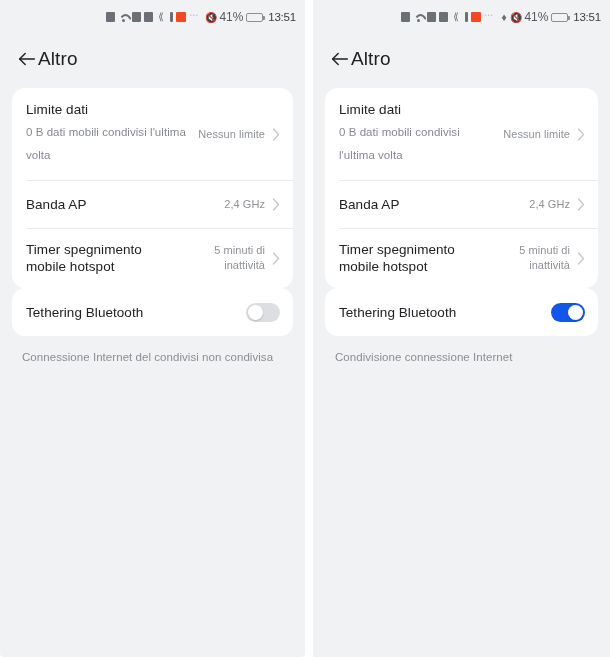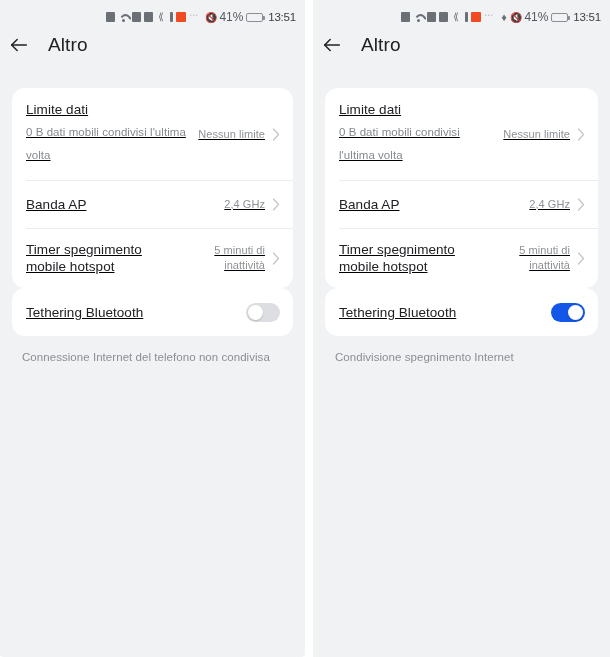--- a/index.html
+++ b/index.html
@@ -152,22 +152,22 @@
     height: 100%;
     background: #55595f;
     border-radius: 1px;
   }
   .clock { font-size: 11.5px; color: #3c4043; margin-left: 2px; letter-spacing: -0.2px; text-align: right; }
 
   
   .appbar {
     height: 50px;
     display: flex;
-    padding-left: 8px;
-    gap: 18px;
+    align-items: center;
+    padding-left: 16px;
   }
   .back-arrow {
     width: 22px;
     height: 22px;
     position: relative;
     cursor: pointer;
     flex: 0 0 auto;
   }
   .back-arrow svg { display: block; }
   .appbar-title {
@@ -175,21 +175,20 @@
     color: #202124;
     letter-spacing: 0.1px;
   }
 
   
   .card {
     background: #ffffff;
     border-radius: 13px;
     margin: 0 12px;
     overflow: hidden;
-    text-decoration: underline;
   }
   .card.first { margin-top: 4px; }
   .card.second { }
 
   .row {
     display: flex;
     align-items: center;
     padding: 13px 13px 13px 14px;
     min-height: 48px;
     position: relative;
@@ -338,21 +337,21 @@
       <div class="row">
         <div class="row-main">
           <div class="row-title">Tethering Bluetooth</div>
         </div>
         <span class="toggle">
             <span class="knob"></span>
           </span>
       </div>
     </div>
 
-    <div class="footnote">Connessione Internet del telefono non condivisa</div>
+    <div class="footnote">Connessione Internet del condivisi non condivisa</div>
   </div>
 
   <div class="phone right">
 
     <div class="statusbar">
       <div class="status-left-icons">
         <span class="sicon"></span>
         <span class="sicon wifi"></span>
         <span class="sicon"></span>
         <span class="sicon"></span>
@@ -421,16 +420,16 @@
       <div class="row">
         <div class="row-main">
           <div class="row-title">Tethering Bluetooth</div>
         </div>
         <span class="toggle on">
             <span class="knob"></span>
           </span>
       </div>
     </div>
 
-    <div class="footnote">Condivisione spegnimento Internet</div>
+    <div class="footnote">Condivisione connessione Internet</div>
   </div>
 
 </div>
 
 </body></html>

